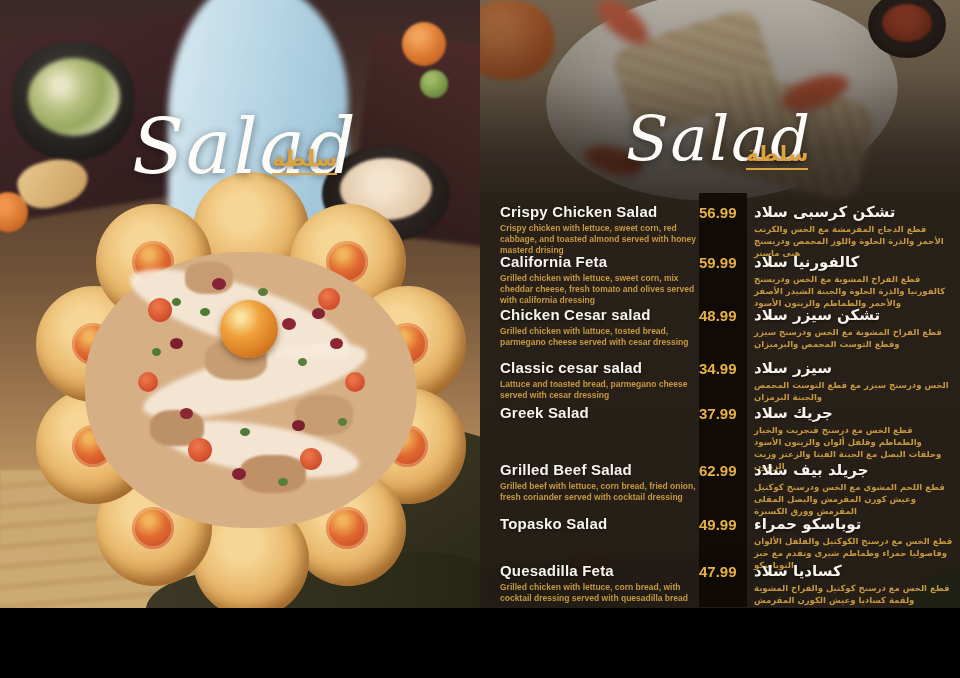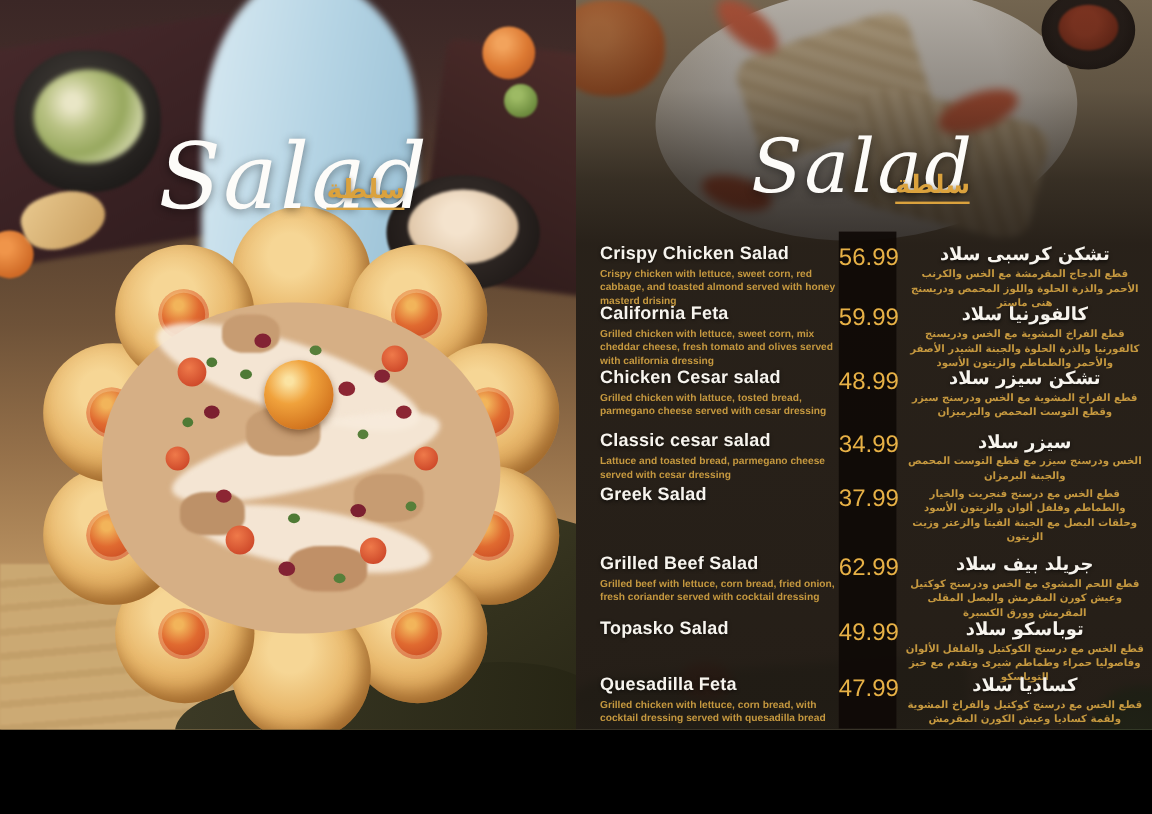--- a/index.html
+++ b/index.html
@@ -101,22 +101,22 @@
   .footer{position:absolute;left:36px;top:612px;line-height:1.32;}
   .footer .add{color:#d8a33e;font-weight:bold;font-size:12.5px;}
   .footer .ln{color:#f3efe8;font-weight:bold;font-size:12.5px;margin-left:24px;}
 
   .item{position:absolute;left:0;width:480px;}
   .item .en{position:absolute;left:20px;top:0;width:198px;}
   .item .en .nm{color:#f7f4ee;font-weight:bold;font-size:15px;letter-spacing:.2px;
                 text-shadow:0 1px 3px rgba(0,0,0,.6);}
   .item .en .ds{margin-top:3px;color:#c5983f;font-weight:bold;font-size:8.5px;line-height:1.32;}
   .item .pr{position:absolute;left:219px;top:1px;width:48px;text-align:left;
-            color:#e7b146;font-weight:normal;font-size:20px;}
-  .item .ar{position:absolute;right:6px;top:0;width:200px;text-align:center;direction:rtl;
+            color:#e7b146;font-weight:bold;font-size:15px;}
+  .item .ar{position:absolute;right:6px;top:0;width:200px;text-align:left;direction:rtl;
             font-family:"DejaVu Sans",sans-serif;}
   .item .ar .nm{color:#f7f4ee;font-weight:bold;font-size:15px;text-shadow:0 1px 3px rgba(0,0,0,.6);}
   .item .ar .ds{margin-top:3px;color:#c5983f;font-size:8.5px;line-height:1.4;font-weight:bold;}
 </style>
 </head>
 <body>
 
 <div class="canvas">
 
   <section class="half left">
@@ -274,20 +274,21 @@
         <div class="ds">الخس ودرسنج سيزر مع قطع التوست المحمص والجبنة البرمزان</div>
         </div>
     </div>
 
     <div class="item" style="top:404px">
       <div class="en">
           <div class="nm">Greek Salad</div>
         </div>
       <div class="pr">37.99</div>
       <div class="ar">
+          <div class="nm">جريك سلاد</div>
         <div class="ds">قطع الخس مع درسنج فنجريت والخيار والطماطم وفلفل ألوان والزيتون الأسود وحلقات البصل مع الجبنة الفيتا والزعتر وزيت الزيتون</div>
         </div>
     </div>
 
     <div class="item" style="top:461px">
       <div class="en">
           <div class="nm">Grilled Beef Salad</div>
         <div class="ds">Grilled beef with lettuce, corn bread, fried onion, fresh coriander served with cocktail dressing</div>
         </div>
       <div class="pr">62.99</div>
@@ -296,21 +297,21 @@
         <div class="ds">قطع اللحم المشوي مع الخس ودرسنج كوكتيل وعيش كورن المقرمش والبصل المقلى المقرمش وورق الكسبرة</div>
         </div>
     </div>
 
     <div class="item" style="top:515px">
       <div class="en">
           <div class="nm">Topasko Salad</div>
         </div>
       <div class="pr">49.99</div>
       <div class="ar">
-          <div class="nm">توباسكو سلاد</div>
+          <div class="nm">توباسكو حمراء</div>
         <div class="ds">قطع الخس مع درسنج الكوكتيل والفلفل الألوان وفاصوليا حمراء وطماطم شيرى وتقدم مع خبز التوباسكو</div>
         </div>
     </div>
 
     <div class="item" style="top:562px">
       <div class="en">
           <div class="nm">Quesadilla Feta</div>
         <div class="ds">Grilled chicken with lettuce, corn bread, with cocktail dressing served with quesadilla bread</div>
         </div>
       <div class="pr">47.99</div>

